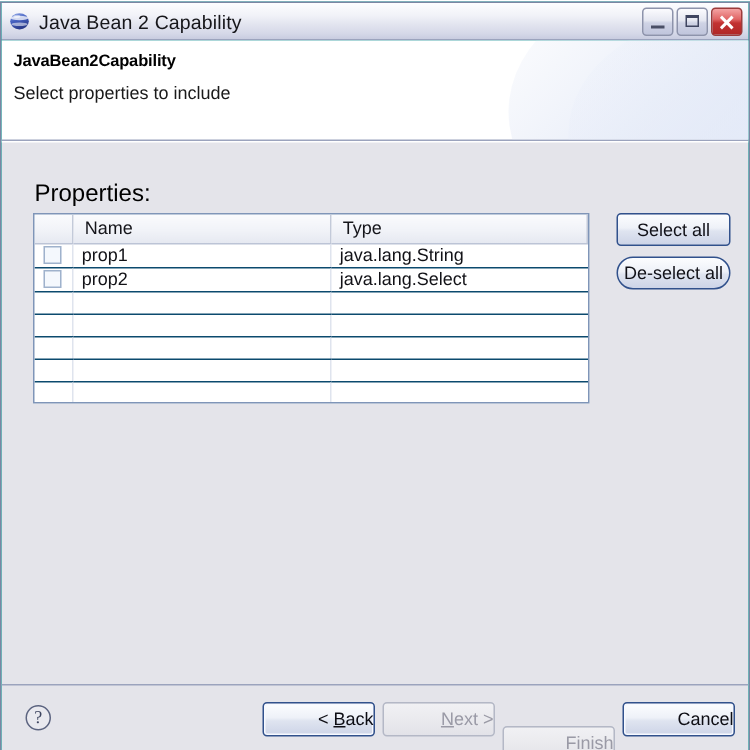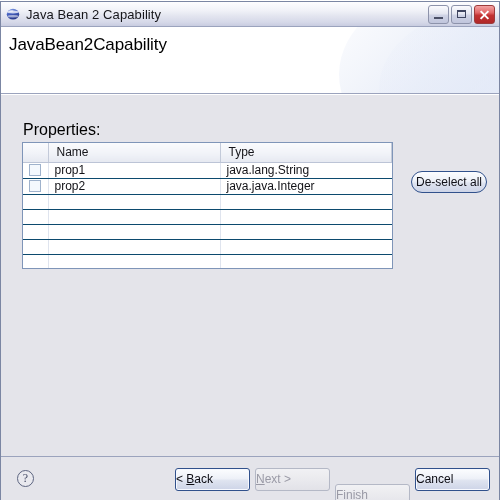--- a/index.html
+++ b/index.html
@@ -134,22 +134,22 @@
     top: -18px;
     width: 215px;
     height: 160px;
     border-radius: 50%;
     background: linear-gradient(135deg, rgba(246,248,253,0.0) 0%, rgba(230,236,249,0.9) 70%, rgba(214,223,243,1) 100%);
   }
   #header .hdr-title {
     position: absolute;
     left: 8px;
     top: 8px;
-    font-size: 17px;
-    font-weight: normal;
+    font-size: 11px;
+    font-weight: bold;
     color: #000000;
     letter-spacing: -0.1px;
   }
   #header .hdr-sub {
     position: absolute;
     left: 8px;
     top: 28px;
     font-size: 12px;
     color: #1a1a1a;
   }
@@ -295,21 +295,21 @@
     height: 23px;
     box-sizing: border-box;
     border: 1px solid #31518c;
     border-radius: 3px;
     background: linear-gradient(to bottom, #fcfdff 0%, #eef1f8 45%, #dfe4f0 55%, #cdd4e7 100%);
     font-family: "Liberation Sans", sans-serif;
     font-size: 12px;
     color: #0d0d14;
     cursor: default;
     padding: 0;
-    text-align: left;
+    text-align: right;
     line-height: 21px;
   }
   .nav-btn.disabled {
     border-color: #b4b8c6;
     background: linear-gradient(to bottom, #f1f1f4 0%, #eaeaee 50%, #e2e2e8 100%);
     color: #9a9aa6;
   }
   .nav-btn .u { text-decoration: underline; }
   #btn-back   { left: 174px; }
   #btn-next   { left: 254px; }
@@ -355,20 +355,21 @@
       <button class="win-btn close">
         <span class="glyph-x"></span>
       </button>
     </span>
   </div>
 
   <div id="header">
     <span class="swoosh"></span>
     <span class="swoosh2"></span>
     <div class="hdr-title">JavaBean2Capability</div>
+    <div class="hdr-sub">Select properties to include</div>
   </div>
 
   <div id="body">
 
     <div class="properties-label">Properties:</div>
 
     <div id="table-wrap">
       <table class="proptable">
         <thead>
           <tr>
@@ -383,21 +384,21 @@
               <span class="cellbox"></span>
             </td>
             <td class="name-cell">prop1</td>
             <td>java.lang.String</td>
           </tr>
           <tr>
             <td class="chk-cell">
               <span class="cellbox"></span>
             </td>
             <td class="name-cell">prop2</td>
-            <td>java.java.Integer</td>
+            <td>java.lang.Select</td>
           </tr>
           <tr>
             <td class="chk-cell"></td>
             <td class="name-cell"></td>
             <td></td>
           </tr>
           <tr>
             <td class="chk-cell"></td>
             <td class="name-cell"></td>
             <td></td>
@@ -415,20 +416,21 @@
           <tr>
             <td class="chk-cell"></td>
             <td class="name-cell"></td>
             <td></td>
           </tr>
         </tbody>
       </table>
       <span class="table-scroll-hint"></span>
     </div>
 
+    <button class="side-btn" id="btn-select-all">Select all</button>
     <button class="side-btn" id="btn-deselect-all">De-select all</button>
   </div>
 
   <div id="footer">
     <div class="help-icon">?</div>
 
     <button class="nav-btn" id="btn-back">
       <span>&lt; <span class="u">B</span>ack</span>
     </button>
     <button class="nav-btn disabled" id="btn-next">

